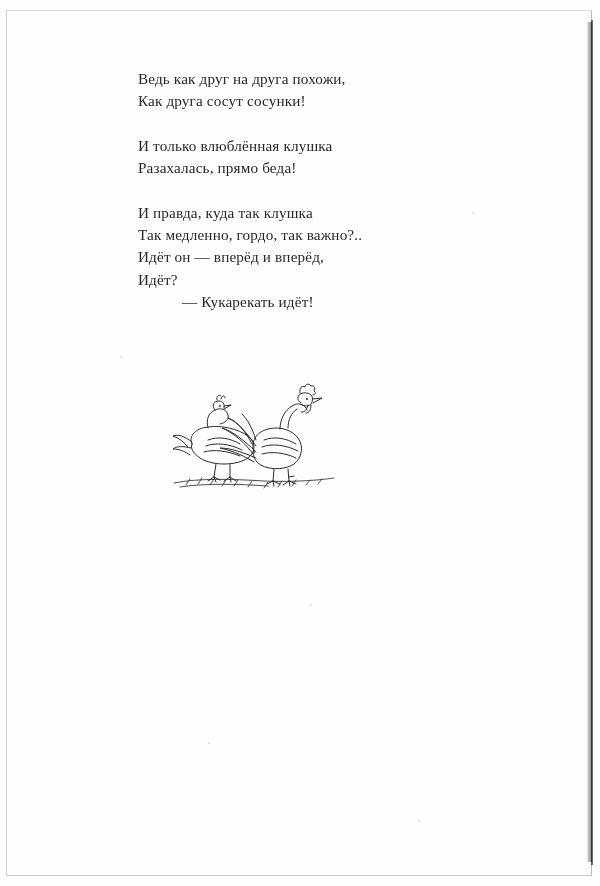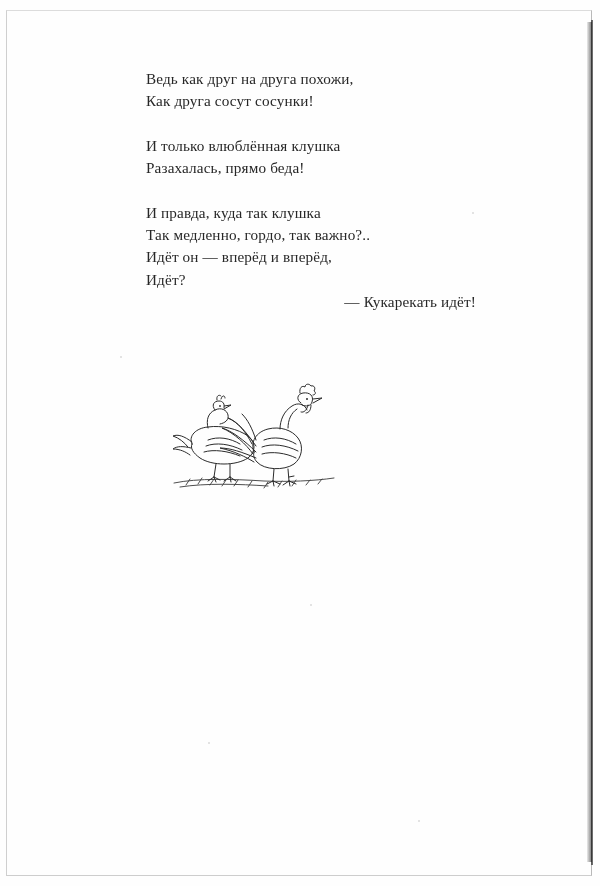--- a/index.html
+++ b/index.html
@@ -51,33 +51,33 @@
     top: 20px;
     width: 2px;
     height: 845px;
     background: #3b3b3b;
     opacity: .75;
   }
 
   
   .poem {
     position: absolute;
-    left: 146px;
+    left: 138px;
     top: 68px;
     width: 330px;
     color: #272727;
     font-size: 15.2px;
     line-height: 22.4px;
     letter-spacing: .15px;
   }
   .stanza { margin: 0 0 22px 0; }
   .stanza:last-child { margin-bottom: 0; }
   .line { white-space: pre; }
   .line.indent-dash { padding-left: 0; }
-  .line.indent-final { padding-left: 44px; text-align: right; }
+  .line.indent-final { padding-left: 44px; }
 
   
   .vignette {
     position: absolute;
     left: 168px;
     top: 382px;
     width: 180px;
     height: 120px;
   }
   .vignette svg { display: block; }

